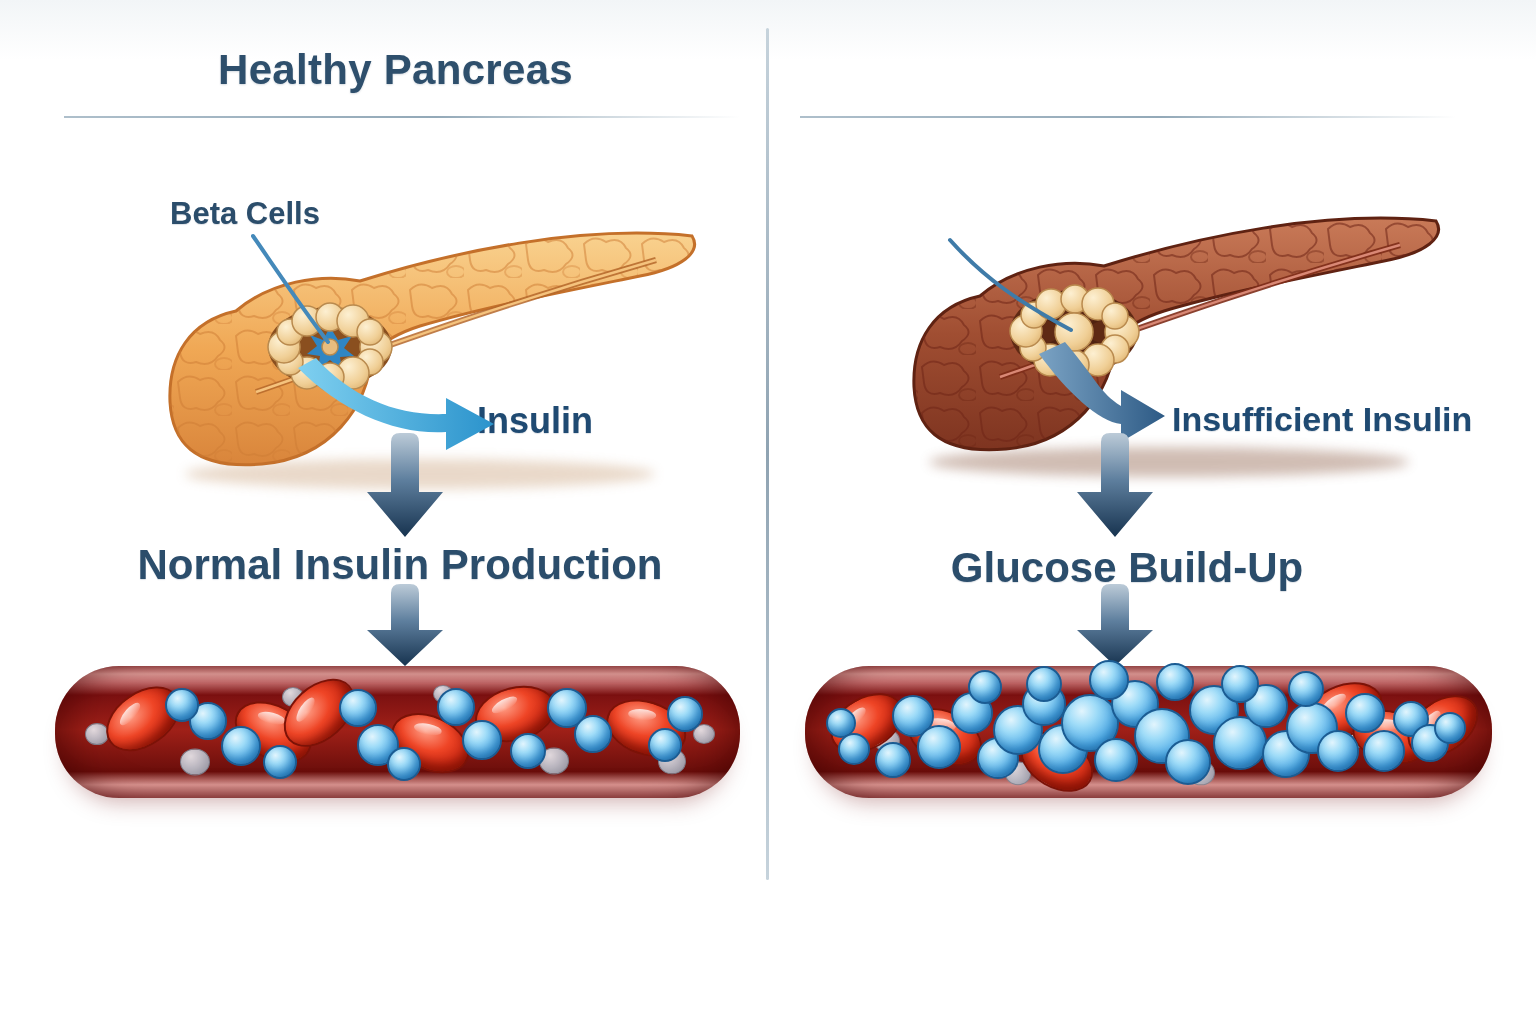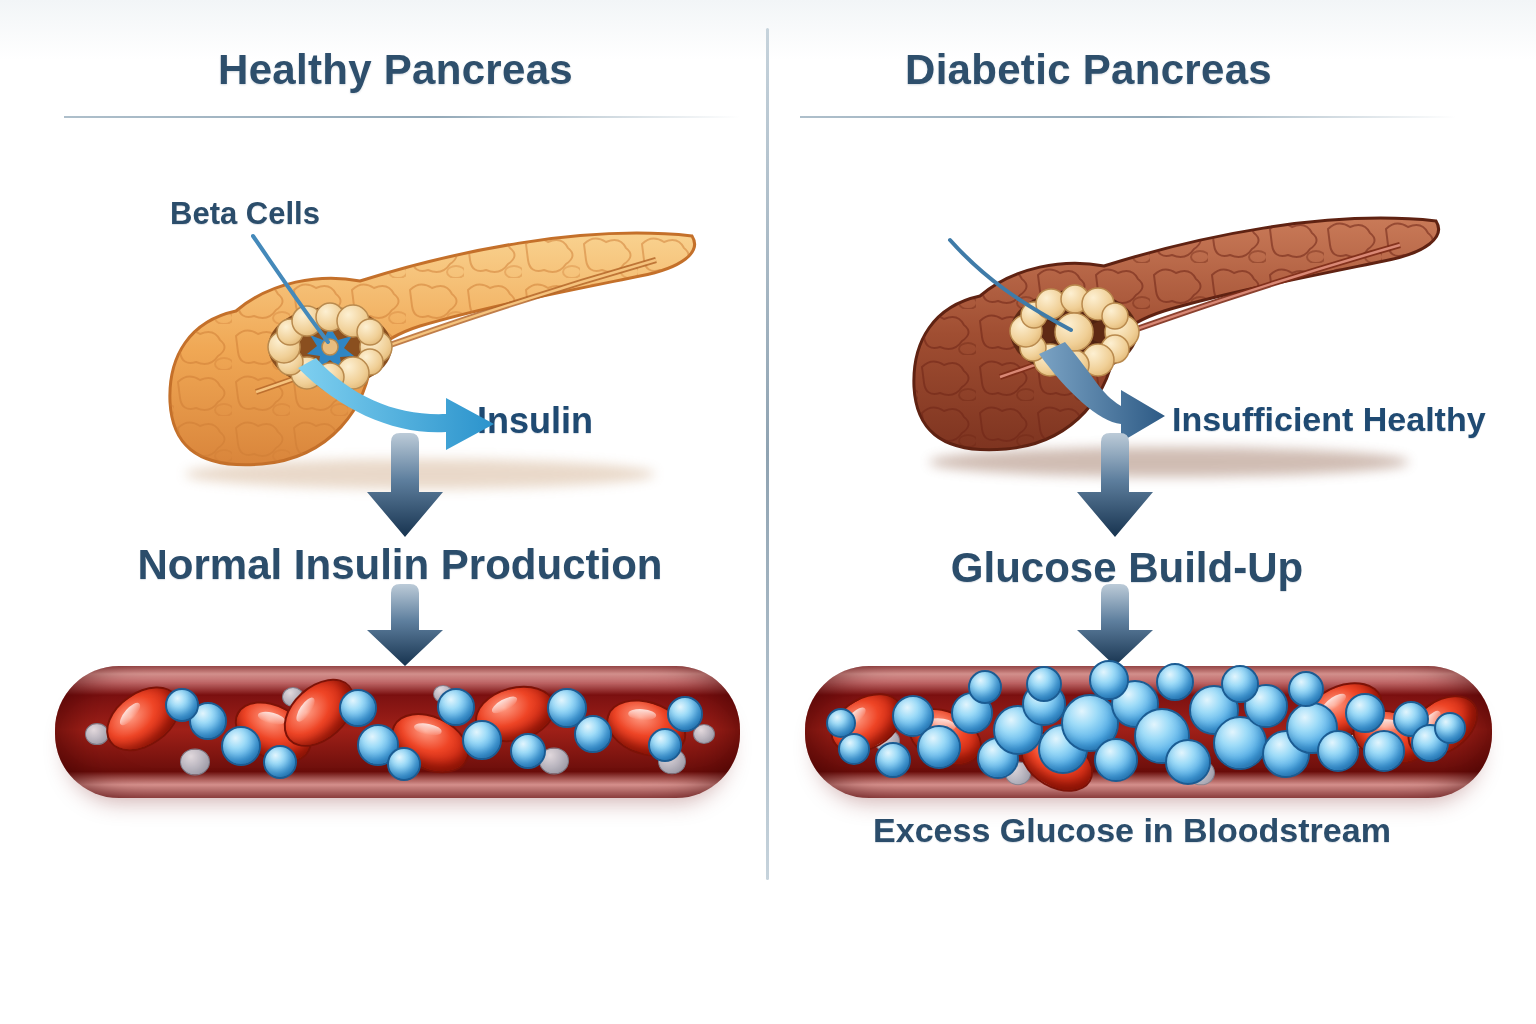--- a/index.html
+++ b/index.html
@@ -161,24 +161,23 @@
           <div class="glu" style="left: 80%; top: 52%; width: 34px; height: 34px; transform: translate(-50%, -50%) rotate(0deg);"></div>
           <div class="glu" style="left: 91%; top: 62%; width: 30px; height: 30px; transform: translate(-50%, -50%) rotate(0deg);"></div>
           <div class="glu" style="left: 94%; top: 33%; width: 32px; height: 32px; transform: translate(-50%, -50%) rotate(0deg);"></div>
           <div class="glu" style="left: 17%; top: 25%; width: 30px; height: 30px; transform: translate(-50%, -50%) rotate(0deg);"></div>
         </div>
     </div>
 
   </div>
 
   <div class="col col-right">
-    <div class="title" style="left:136px;top:46px;">Diabetic Pancreas</div>
     <div class="rule" style="left:31px;top:116px;width:656px;"></div>
 
-    <div class="lbl hormone" style="left:403px;top:400px;font-size:34px;">Insufficient Healthy</div>
+    <div class="lbl hormone" style="left:403px;top:400px;font-size:34px;">Insufficient Insulin</div>
     <div class="lbl step" style="left:358px;top:544px;">Glucose Build-Up</div>
 
     <svg class="figure" viewBox="0 0 767 532">
       <defs>
         <linearGradient id="pBrown" x1="0" y1="0" x2="0" y2="1">
           <stop offset="0" stop-color="#c97a58"></stop>
             <stop offset="0.5" stop-color="#a04e32"></stop>
             <stop offset="1" stop-color="#7e3420"></stop>
         </linearGradient>
         <linearGradient id="steelGrad" x1="0" y1="0" x2="1" y2="0">
@@ -289,15 +288,14 @@
           <div class="glu" style="left: 5%; top: 66%; width: 28px; height: 28px; transform: translate(-50%, -50%) rotate(0deg);"></div>
           <div class="glu" style="left: 44%; top: 2%; width: 36px; height: 36px; transform: translate(-50%, -50%) rotate(0deg);"></div>
           <div class="glu" style="left: 54%; top: 4%; width: 34px; height: 34px; transform: translate(-50%, -50%) rotate(0deg);"></div>
           <div class="glu" style="left: 34%; top: 6%; width: 32px; height: 32px; transform: translate(-50%, -50%) rotate(0deg);"></div>
           <div class="glu" style="left: 64%; top: 6%; width: 34px; height: 34px; transform: translate(-50%, -50%) rotate(0deg);"></div>
           <div class="glu" style="left: 25%; top: 8%; width: 30px; height: 30px; transform: translate(-50%, -50%) rotate(0deg);"></div>
           <div class="glu" style="left: 74%; top: 10%; width: 32px; height: 32px; transform: translate(-50%, -50%) rotate(0deg);"></div>
         </div>
     </div>
 
-    <div class="lbl caption" style="left:363px;top:811px;">Excess Glucose in Bloodstream</div>
   </div>
 </div>
 
 </body></html>

